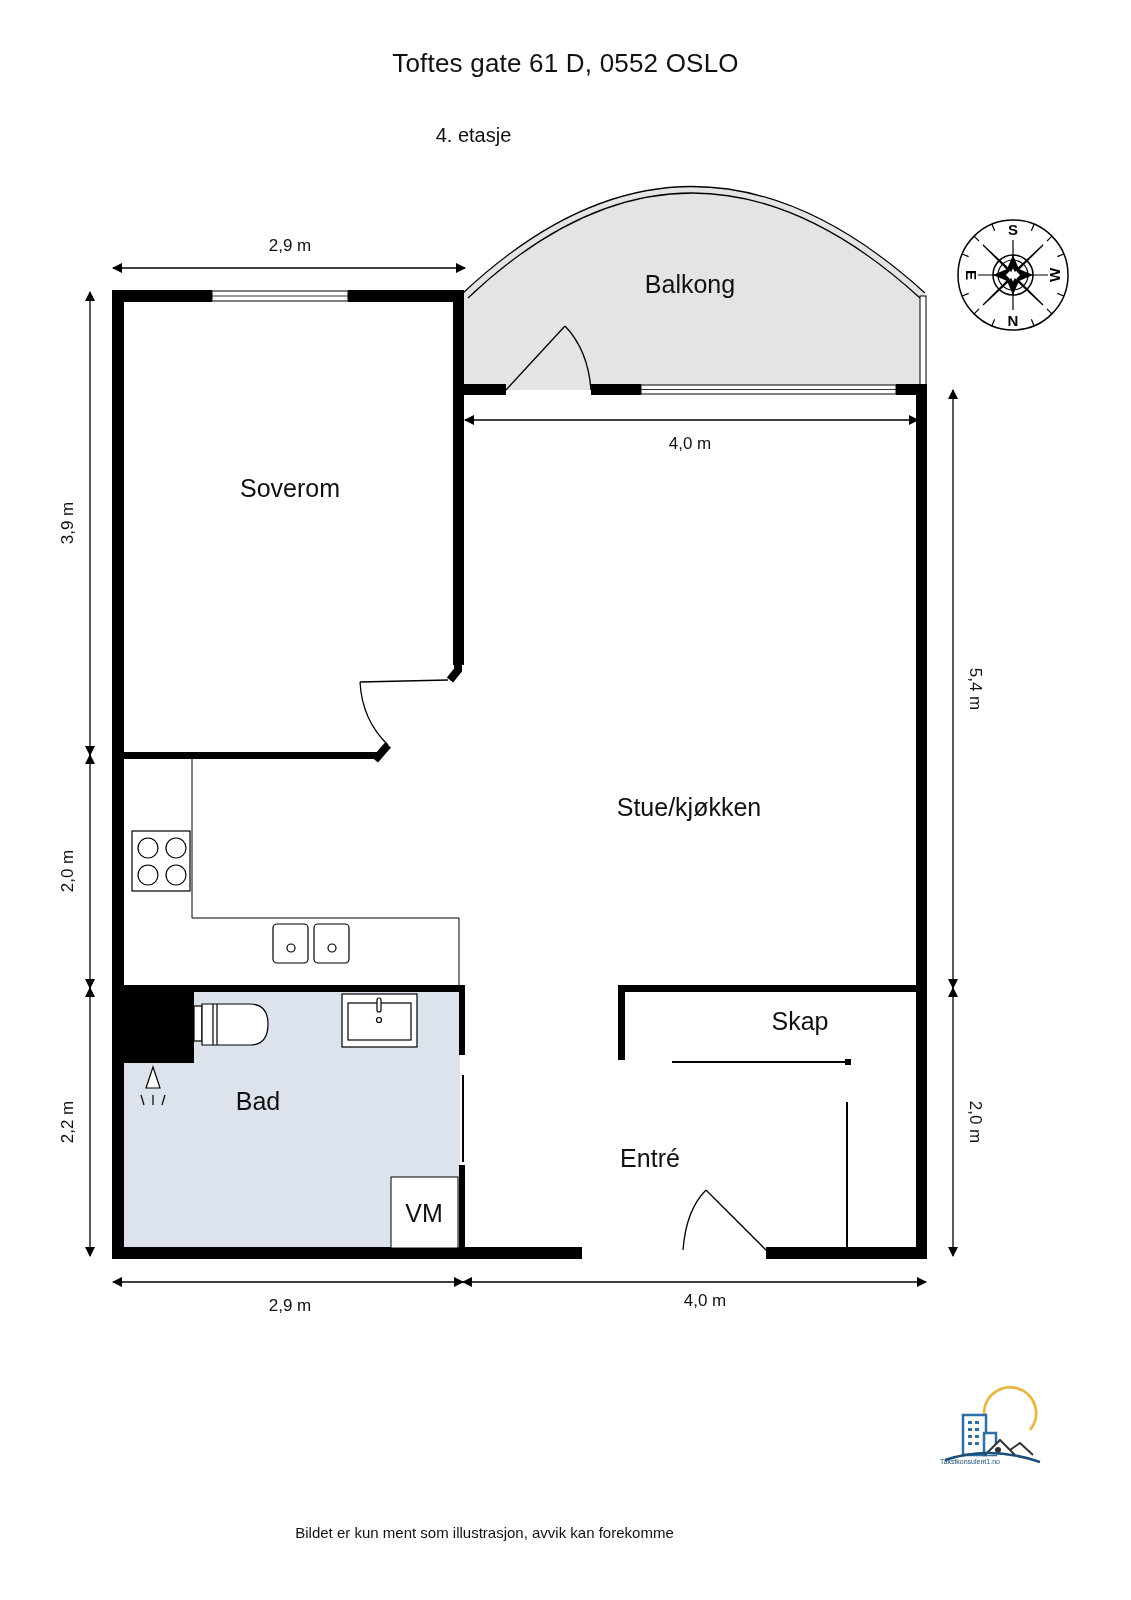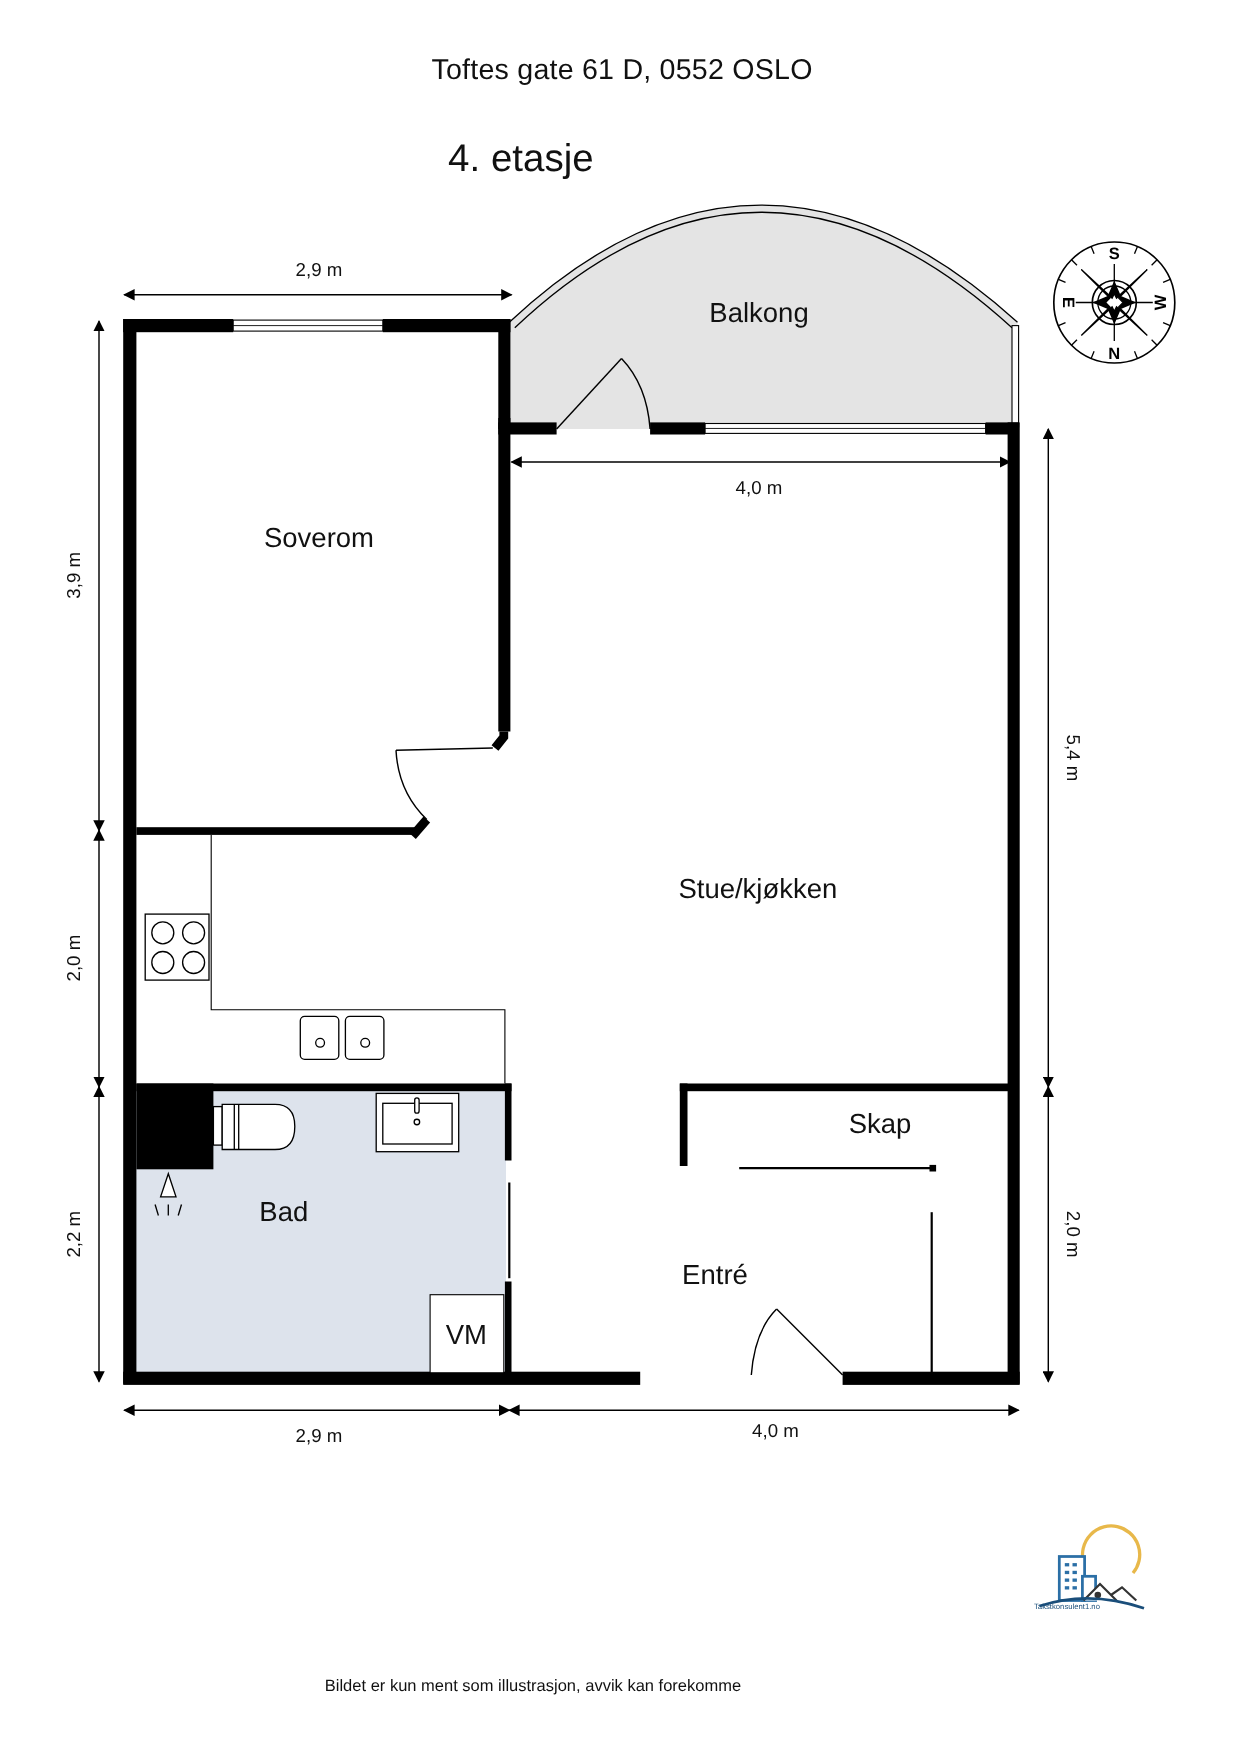--- a/index.html
+++ b/index.html
@@ -1,18 +1,18 @@
 <!DOCTYPE html>
 <html><head>
 <meta charset="utf-8">
 <style>
   html,body{margin:0;padding:0;background:#ffffff;}
   body{width:1131px;height:1600px;position:relative;overflow:hidden;font-family:"Liberation Sans",sans-serif;color:#111;}
   .title{position:absolute;left:0;width:1131px;text-align:center;top:48px;font-size:26px;letter-spacing:0.2px;}
-  .subtitle{position:absolute;left:0;width:947px;text-align:center;top:124px;font-size:35px;}
+  .subtitle{position:absolute;left:0;width:947px;text-align:center;top:124px;font-size:20px;}
   .footer{position:absolute;left:0;width:969px;text-align:center;top:1524px;font-size:15px;}
   svg.plan{position:absolute;left:0;top:0;}
   .lbl{font-family:"Liberation Sans",sans-serif;font-size:25px;fill:#111;}
   .dim{font-family:"Liberation Sans",sans-serif;font-size:17px;fill:#111;}
   .logo-text{position:absolute;left:940px;top:1458px;font-size:7px;color:#1a4e7a;}
 </style>
 </head>
 <body>
 
 <div class="title">Toftes gate 61 D, 0552 OSLO</div>

